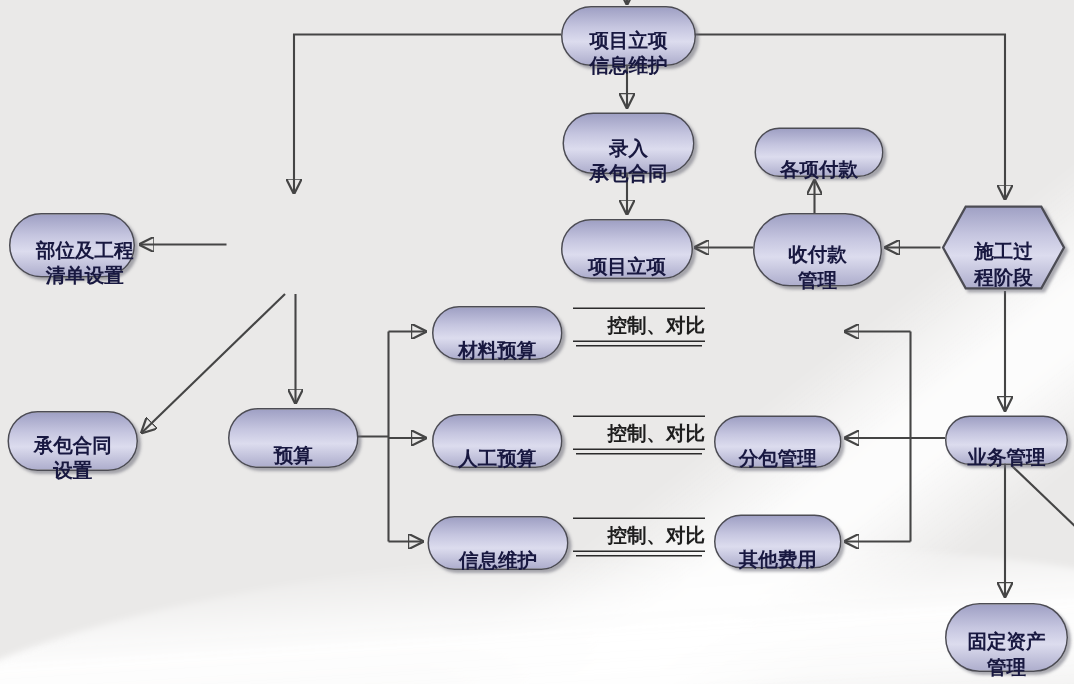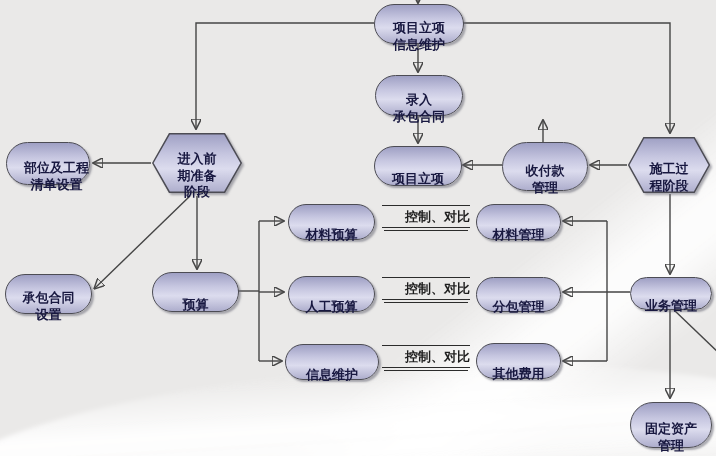--- a/index.html
+++ b/index.html
@@ -98,20 +98,23 @@
   <div class="node stadium p-project-init">
     <span>项目立项
 信息维护</span>
   </div>
 
   <div class="node stadium p-contract-entry">
     <span>录入
 承包合同</span>
   </div>
 
+  <div class="node stadium p-payments">
+    <span>各项付款</span>
+  </div>
 
   <div class="node stadium p-receive-payment">
     <span>项目立项</span>
   </div>
 
   <div class="node stadium p-payment-mgmt">
     <span>收付款
 管理</span>
   </div>
 
@@ -124,36 +127,20 @@
           <stop offset="0.6" stop-color="#dcdcee"></stop>
             <stop offset="1" stop-color="#aeaecd"></stop>
         </linearGradient>
       </defs>
       <polygon points="2,50 20,3 80,3 98,50 80,97 20,97" fill="url(#hg1)" stroke="#4c4c54" stroke-width="1.5" vector-effect="non-scaling-stroke"></polygon>
     </svg>
     <span>施工过
 程阶段</span>
   </div>
 
-  <div class="node hex p-prep">
-    <svg viewBox="0 0 100 100" preserveAspectRatio="none">
-      <defs>
-        <linearGradient id="hg2" x1="0" y1="0" x2="0" y2="1">
-          <stop offset="0" stop-color="#9fa0c4"></stop>
-            <stop offset="0.35" stop-color="#c6c6e0"></stop>
-          <stop offset="0.6" stop-color="#dcdcee"></stop>
-            <stop offset="1" stop-color="#aeaecd"></stop>
-        </linearGradient>
-      </defs>
-      <polygon points="2,50 20,3 80,3 98,50 80,97 20,97" fill="url(#hg2)" stroke="#4c4c54" stroke-width="1.5" vector-effect="non-scaling-stroke"></polygon>
-    </svg>
-    <span>进入前
-期准备
-阶段</span>
-  </div>
 
   <div class="node stadium p-bom">
     <span>部位及工程
 清单设置</span>
   </div>
 
   <div class="node stadium p-target">
     <span>承包合同
 设置</span>
   </div>
@@ -167,23 +154,20 @@
   </div>
 
   <div class="node stadium p-labor-budget">
     <span>人工预算</span>
   </div>
 
   <div class="node stadium p-other-budget">
     <span>信息维护</span>
   </div>
 
-  <div class="node stadium p-material-mgmt">
-    <span>材料管理</span>
-  </div>
 
   <div class="node stadium p-subcontract">
     <span>分包管理</span>
   </div>
 
   <div class="node stadium p-other-cost">
     <span>其他费用</span>
   </div>
 
   <div class="node stadium p-business">

